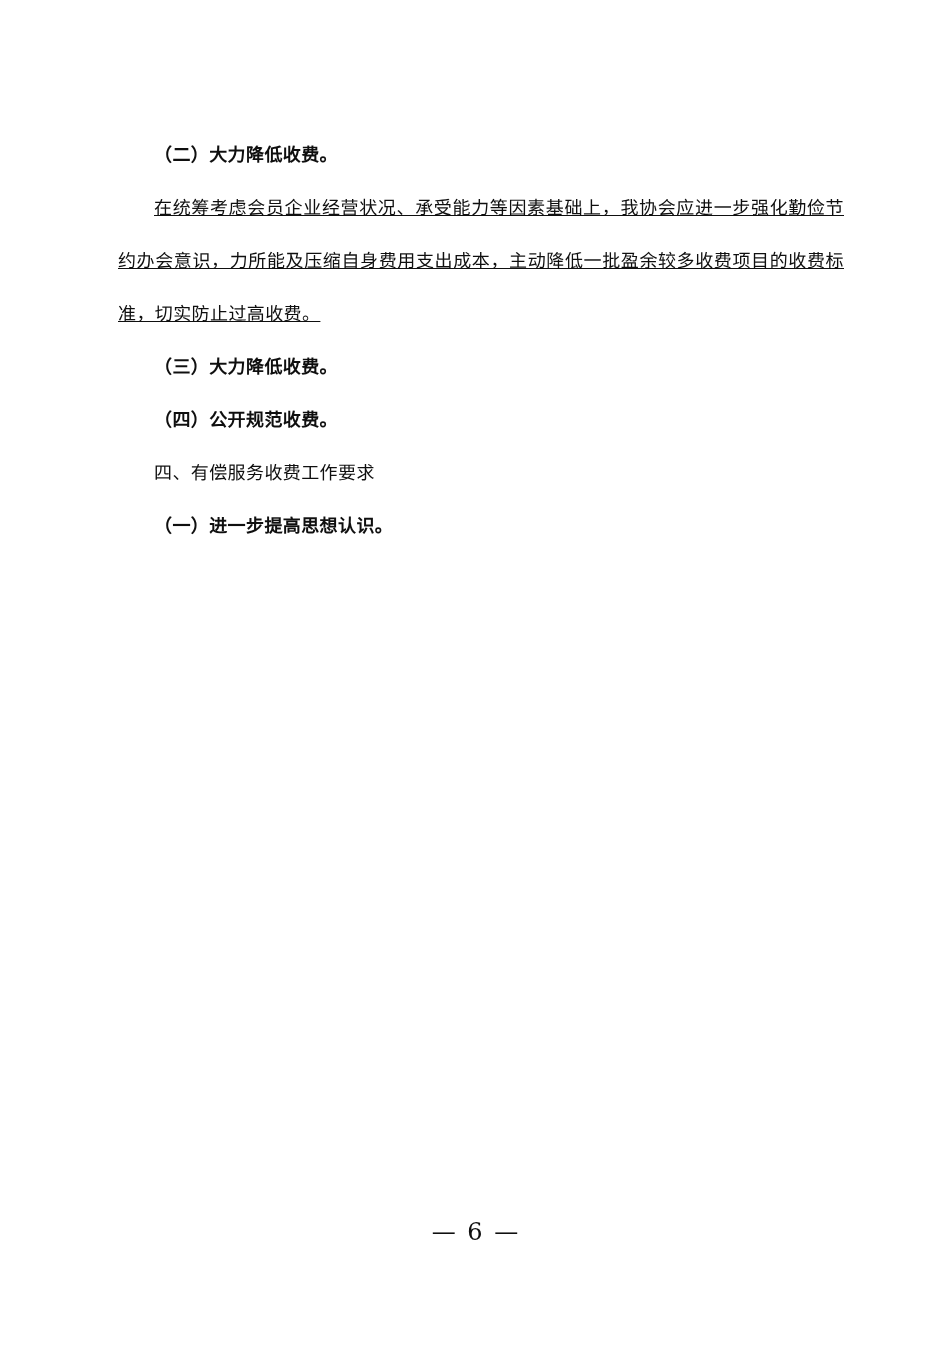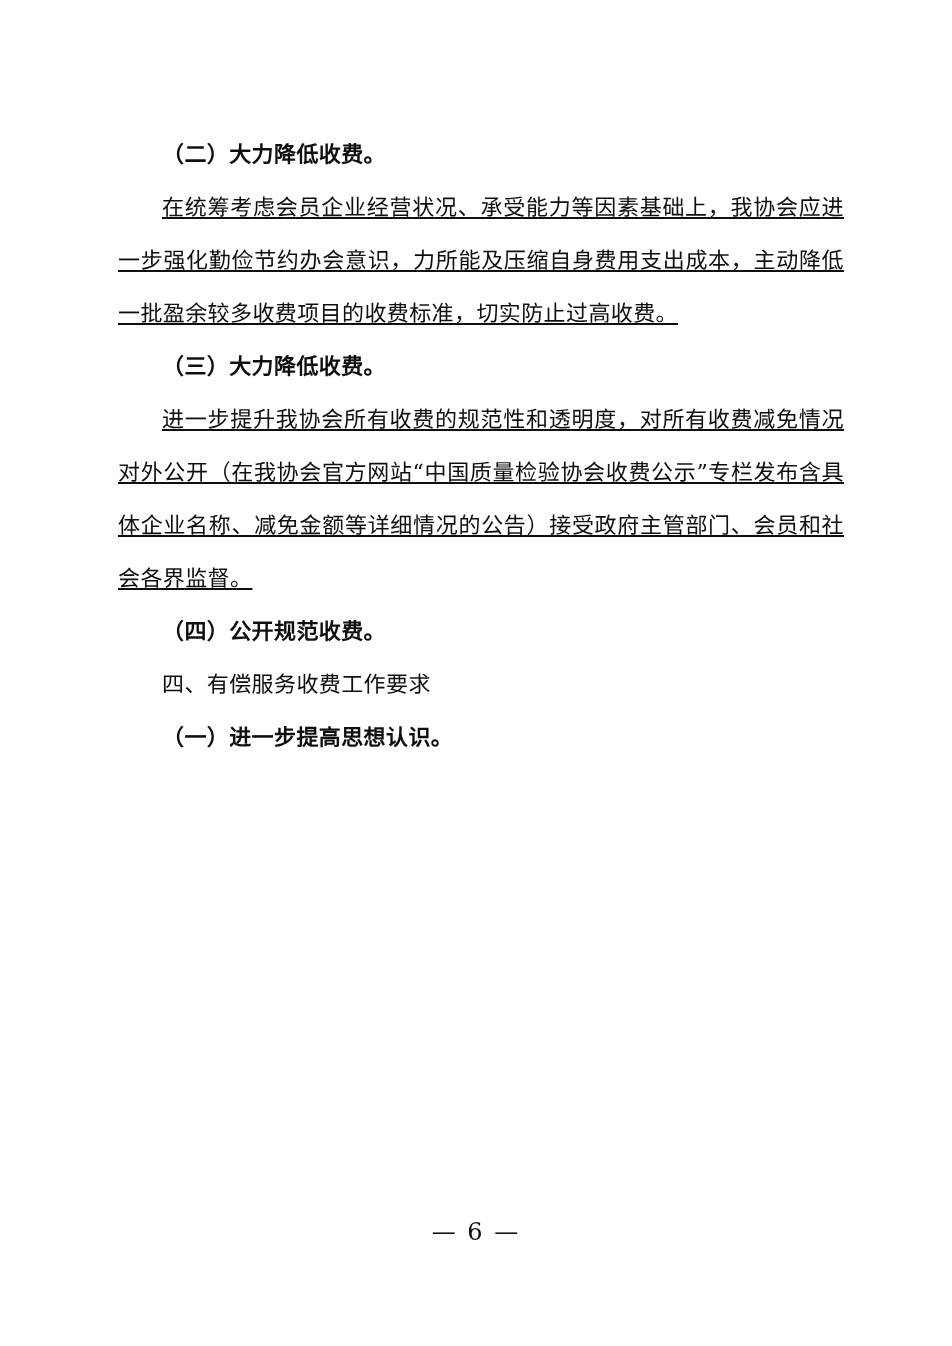--- a/index.html
+++ b/index.html
@@ -17,21 +17,21 @@
     overflow: hidden;
   }
   .content {
     position: absolute;
     left: 118px;
     top: 128px;
     width: 726px;
   }
   .doc-text {
     font-family: "DejaVu Serif", "Liberation Serif", serif;
-    font-size: 22px;
+    font-size: 18px;
     line-height: 53px;
     color: #0f0f0f;
     text-align: justify;
     text-justify: inter-ideograph;
     letter-spacing: 0.4px;
     margin: 0;
   }
   .para {
     text-indent: 2em;
     margin: 0 0 0 0;
@@ -68,21 +68,20 @@
 
 <div class="page">
   <div class="content">
 
     <p class="doc-text heading">（二）大力降低收费。</p>
 
     <p class="doc-text para">在统筹考虑会员企业经营状况、承受能力等因素基础上，我协会应进一步强化勤俭节约办会意识，力所能及压缩自身费用支出成本，主动降低一批盈余较多收费项目的收费标准，切实防止过高收费。</p>
 
     <p class="doc-text heading">（三）大力降低收费。</p>
 
-    <p class="doc-text para">进一步提升我协会所有收费的规范性和透明度，对所有收费减免情况对外公开（在我协会官方网站“中国质量检验协会收费公示”专栏发布含具体企业名称、减免金额等详细情况的公告）接受政府主管部门、会员和社会各界监督。</p>
 
     <p class="doc-text heading">（四）公开规范收费。</p>
 
 
     <p class="doc-text heading-main">四、有偿服务收费工作要求</p>
 
     <p class="doc-text heading">（一）进一步提高思想认识。</p>
 
 
   </div>

